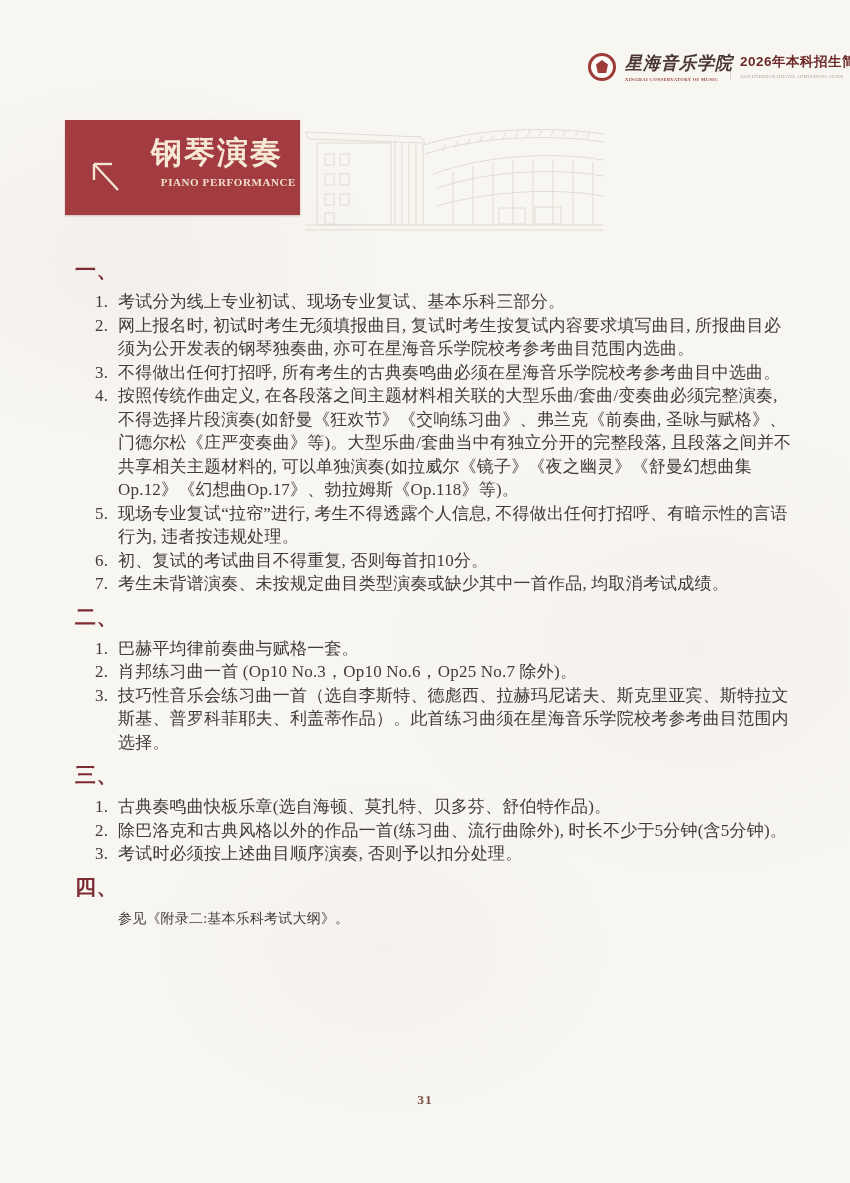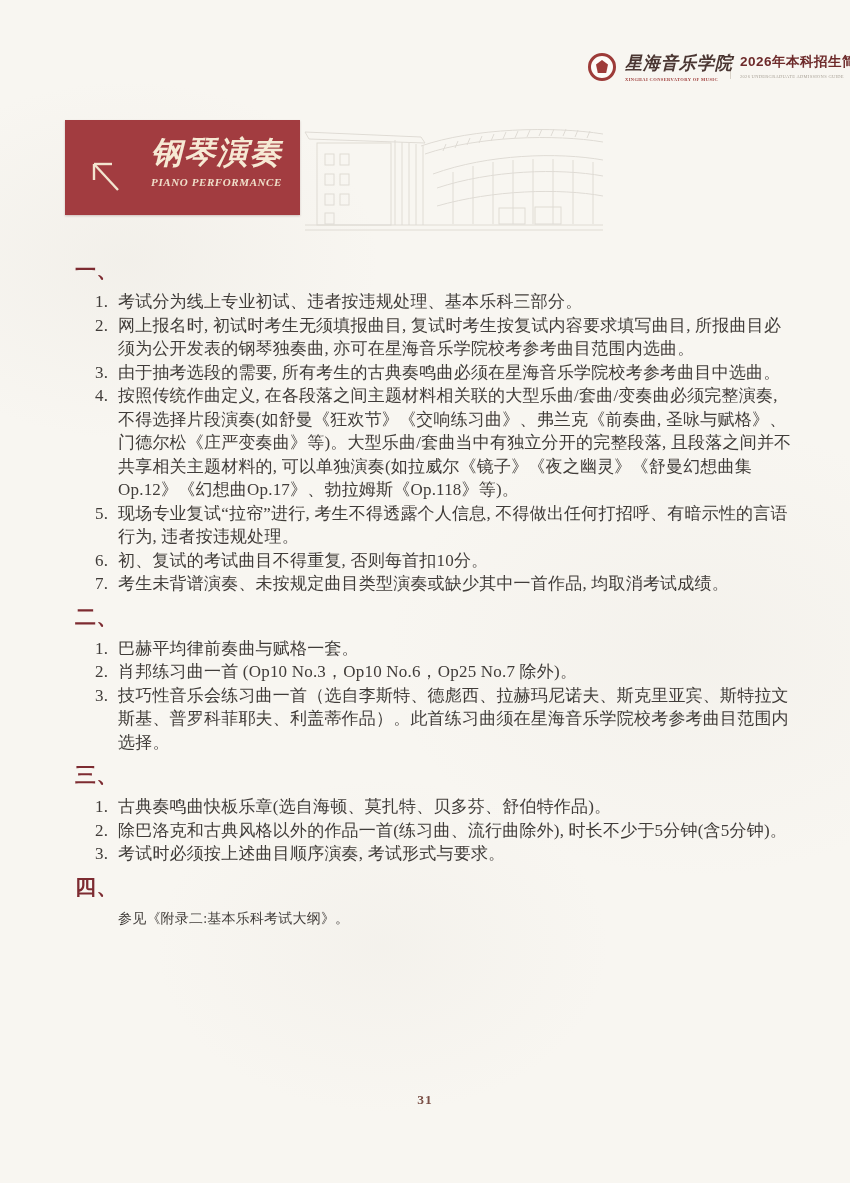--- a/index.html
+++ b/index.html
@@ -58,29 +58,28 @@
 
   
   .sketch{ position:absolute; left:303px; top:110px; opacity:.85; }
 
   
   .banner{
     position:absolute; left:65px; top:120px;
     width:235px; height:95px;
     background:#a23c40;
     box-shadow:0 1px 2px rgba(90,40,40,.25);
-    font-style:italic;
   }
   .banner-title{
     position:absolute; right:17px; top:12px;
     font-size:31px; font-weight:bold; color:#f6e9d4;
     letter-spacing:2px; white-space:nowrap;
   }
   .banner-sub{
-    position:absolute; right:18px; top:56px;
+    position:absolute; right:4px; top:56px;
     font-size:11px; font-weight:bold; color:#f0dfca;
     letter-spacing:.6px; white-space:nowrap;
   }
   .banner-arrow{ position:absolute; left:23px; top:37px; }
 
   
   .content{ position:absolute; left:75px; top:249px; width:717px; }
   .section-heading{
     display:flex; align-items:baseline;
     color:#7d2b31; font-weight:bold;
@@ -170,29 +169,29 @@
 
   <div class="content">
 
     <div>
       <div class="section-heading">
         <span class="section-num">一、</span>
       </div>
       <div class="items">
         <div class="item">
           <span class="item-num">1.</span>
-          <span class="item-text">考试分为线上专业初试、违者按违规处理、基本乐科三部分。</span>
+          <span class="item-text">考试分为线上专业初试、现场专业复试、基本乐科三部分。</span>
         </div>
         <div class="item">
           <span class="item-num">2.</span>
           <span class="item-text">网上报名时, 初试时考生无须填报曲目, 复试时考生按复试内容要求填写曲目, 所报曲目必须为公开发表的钢琴独奏曲, 亦可在星海音乐学院校考参考曲目范围内选曲。</span>
         </div>
         <div class="item">
           <span class="item-num">3.</span>
-          <span class="item-text">由于抽考选段的需要, 所有考生的古典奏鸣曲必须在星海音乐学院校考参考曲目中选曲。</span>
+          <span class="item-text">不得做出任何打招呼, 所有考生的古典奏鸣曲必须在星海音乐学院校考参考曲目中选曲。</span>
         </div>
         <div class="item">
           <span class="item-num">4.</span>
           <span class="item-text">按照传统作曲定义, 在各段落之间主题材料相关联的大型乐曲/套曲/变奏曲必须完整演奏, 不得选择片段演奏(如舒曼《狂欢节》《交响练习曲》、弗兰克《前奏曲, 圣咏与赋格》、门德尔松《庄严变奏曲》等)。大型乐曲/套曲当中有独立分开的完整段落, 且段落之间并不共享相关主题材料的, 可以单独演奏(如拉威尔《镜子》《夜之幽灵》《舒曼幻想曲集Op.12》《幻想曲Op.17》、勃拉姆斯《Op.118》等)。</span>
         </div>
         <div class="item">
           <span class="item-num">5.</span>
           <span class="item-text">现场专业复试“拉帘”进行, 考生不得透露个人信息, 不得做出任何打招呼、有暗示性的言语行为, 违者按违规处理。</span>
         </div>
         <div class="item">
@@ -234,21 +233,21 @@
         <div class="item">
           <span class="item-num">1.</span>
           <span class="item-text">古典奏鸣曲快板乐章(选自海顿、莫扎特、贝多芬、舒伯特作品)。</span>
         </div>
         <div class="item">
           <span class="item-num">2.</span>
           <span class="item-text">除巴洛克和古典风格以外的作品一首(练习曲、流行曲除外), 时长不少于5分钟(含5分钟)。</span>
         </div>
         <div class="item">
           <span class="item-num">3.</span>
-          <span class="item-text">考试时必须按上述曲目顺序演奏, 考试形式与要求。</span>
+          <span class="item-text">考试时必须按上述曲目顺序演奏, 否则予以扣分处理。</span>
         </div>
       </div>
     </div>
 
     <div>
       <div class="section-heading">
         <span class="section-num">四、</span>
       </div>
       <div class="note">参见《附录二:基本乐科考试大纲》。</div>
     </div>

